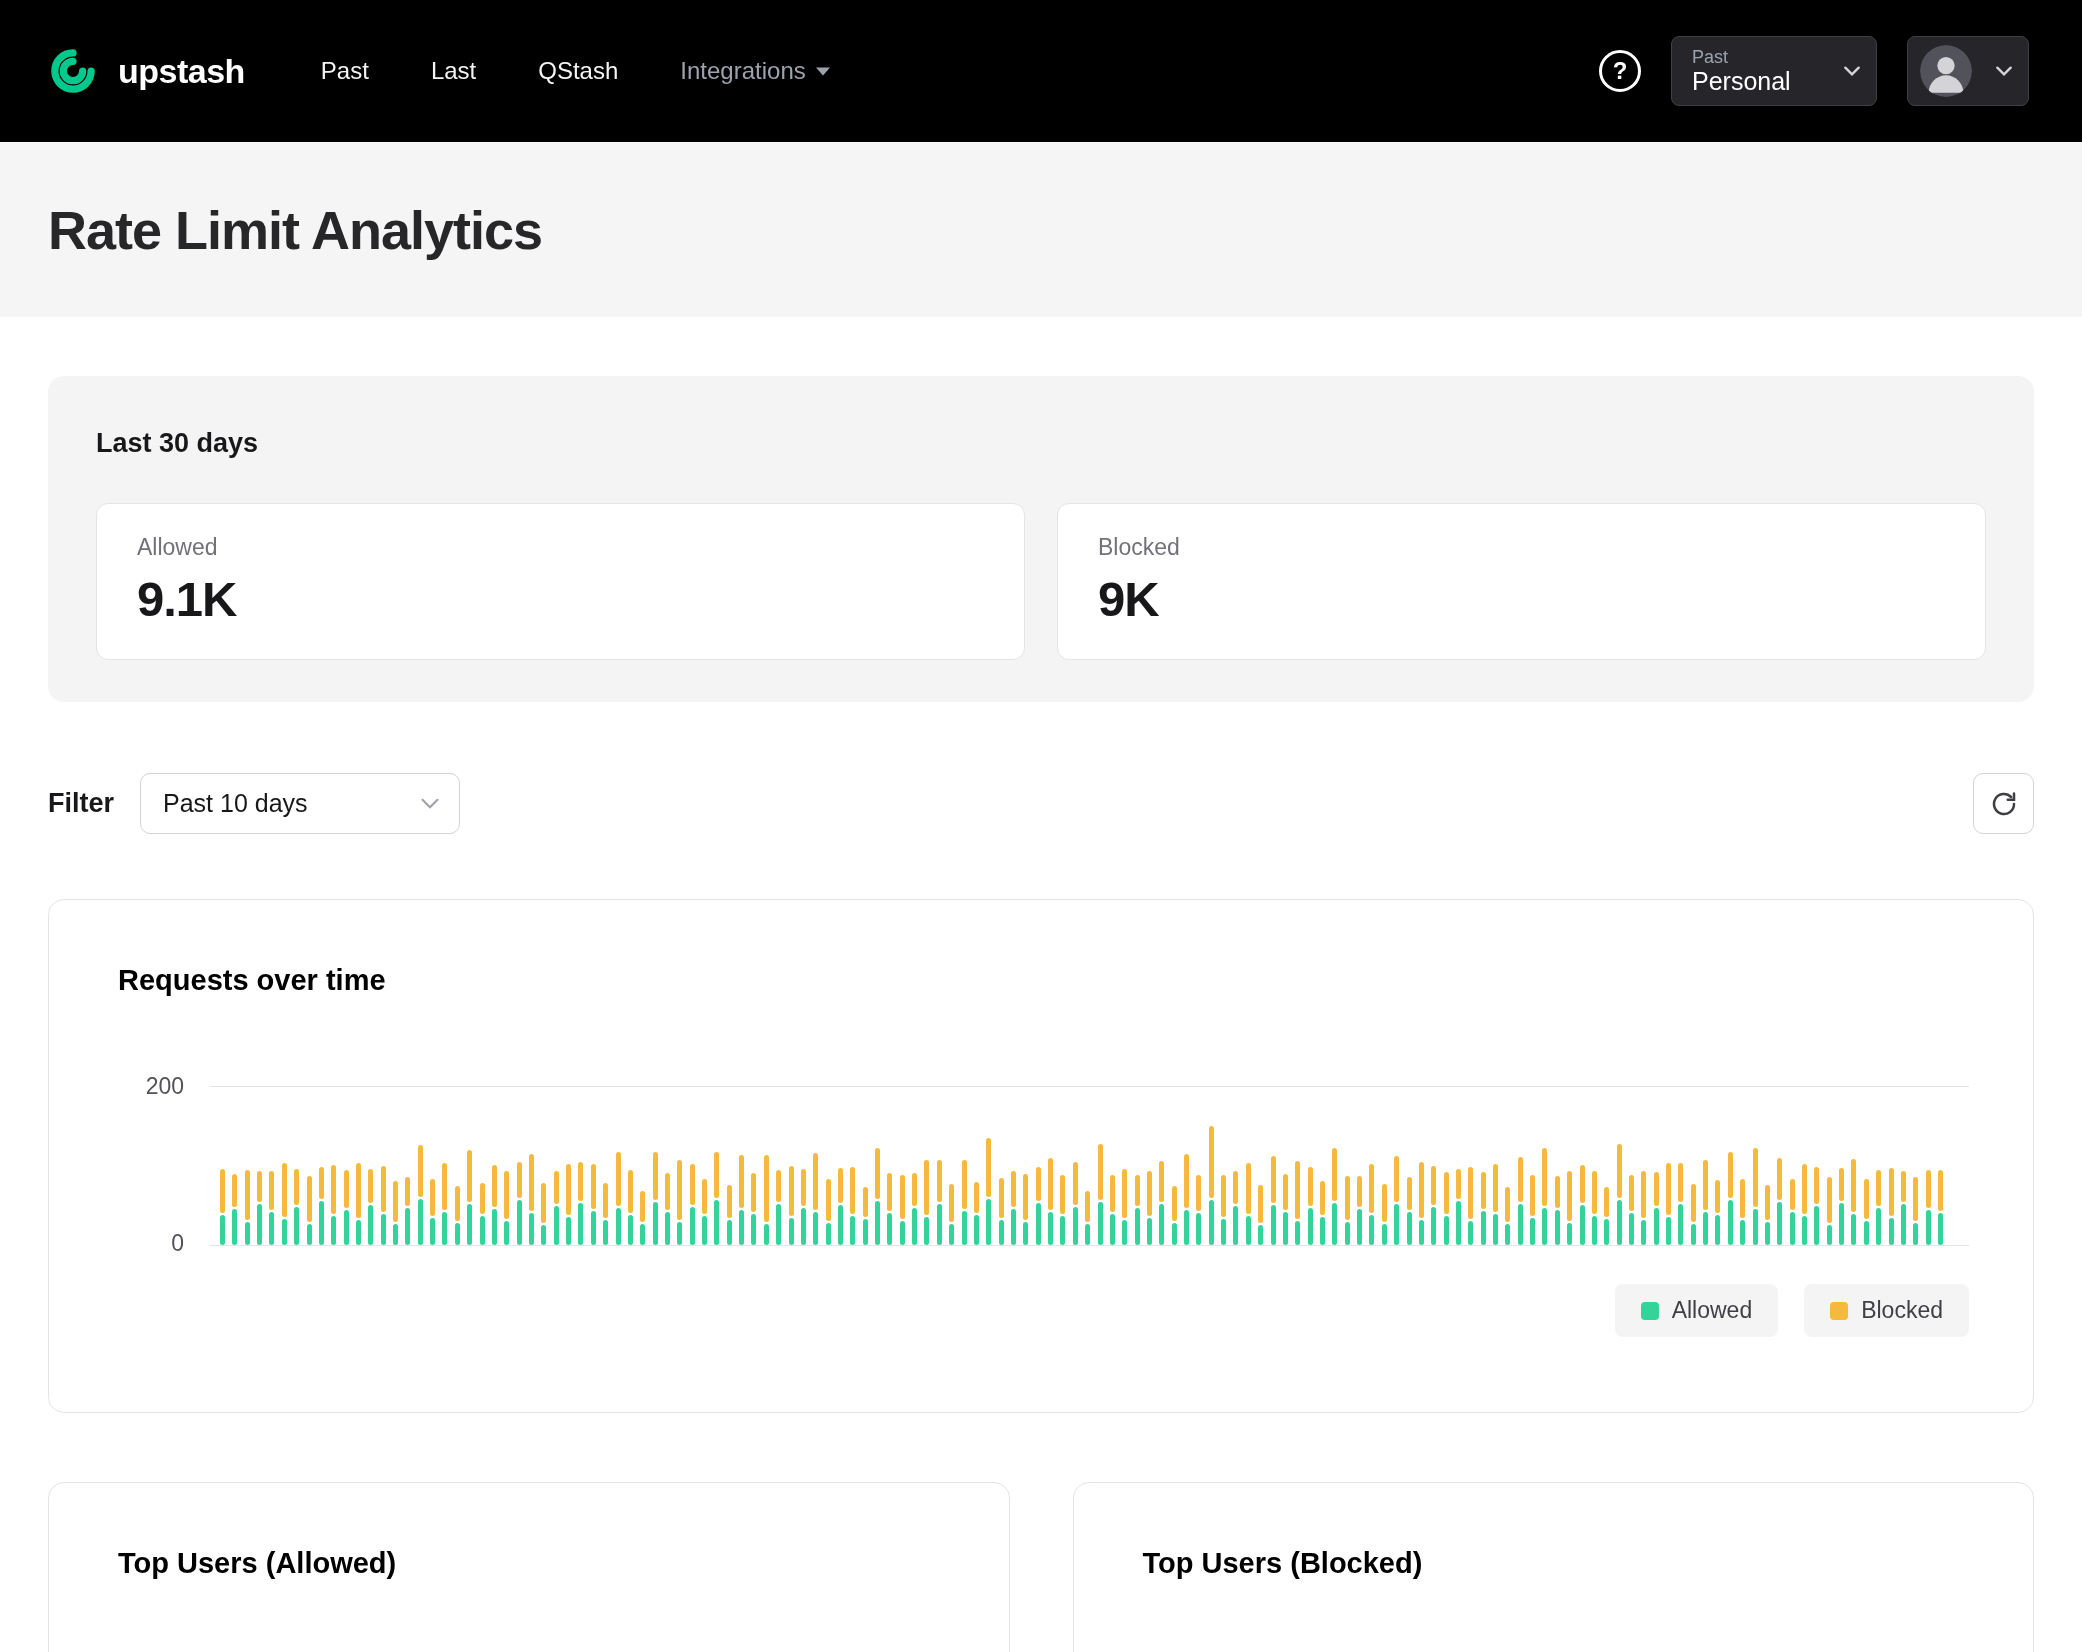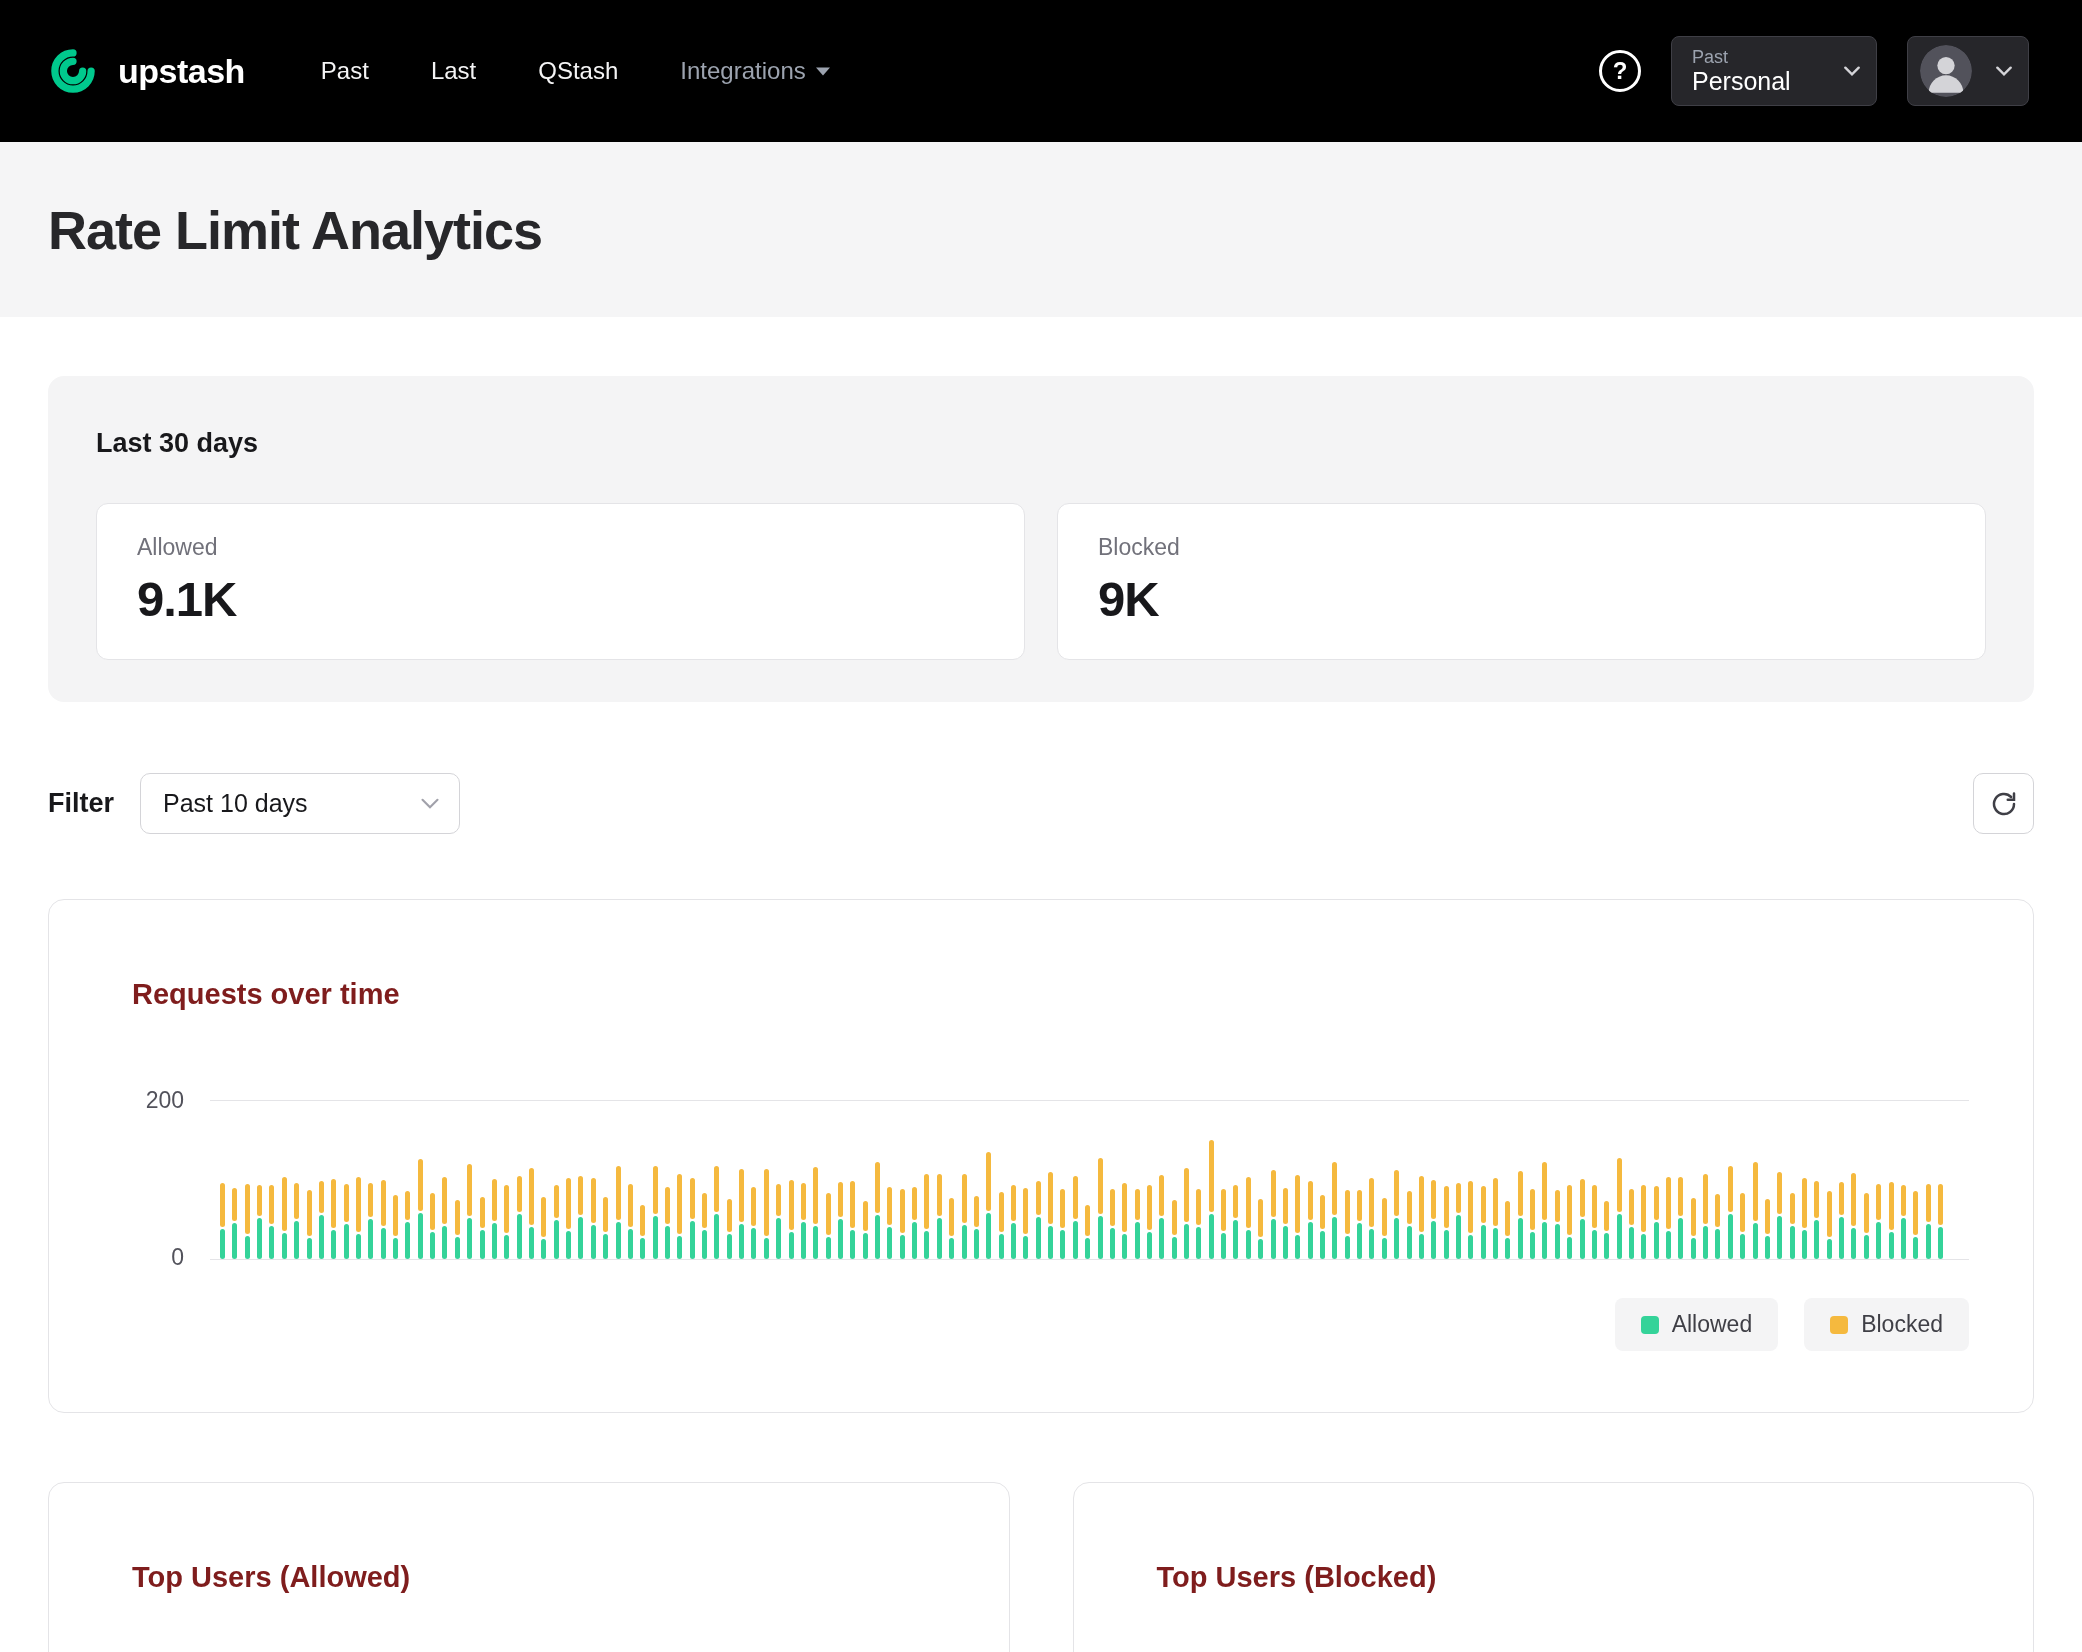--- a/index.html
+++ b/index.html
@@ -81,21 +81,21 @@
     border:1px solid #d4d4d8; border-radius:10px; background:#fff;
     display:flex; align-items:center; justify-content:center; cursor:pointer;
   }
 
   
   .chart-card {
     margin-top:65px; height:514px;
     border:1px solid #e4e4e7; border-radius:16px;
     padding:64px 64px 0 69px; overflow:hidden;
   }
-  .chart-card h3, .panel h3 { margin:14px; font-size:29px; font-weight:700; color:#7f1d1d; }
+  .chart-card h3, .panel h3 { margin:0; font-size:29px; font-weight:700; color:#000000; }
   .chart-row { display:flex; margin-top:30px; }
   .y-axis { width:92px; position:relative; height:219px; flex:none; }
   .ytick { position:absolute; right:26px; font-size:23px; color:#52525b; }
   .ytick-200 { bottom:146px; }
   .ytick-0 { bottom:-11px; }
   .plot { flex:1; position:relative; height:219px; }
   .gridline { position:absolute; left:0; right:0; height:1px; background:#e4e4e7; }
   .g200 { bottom:159px; }
   .g0 { bottom:0; }
   .bars {

